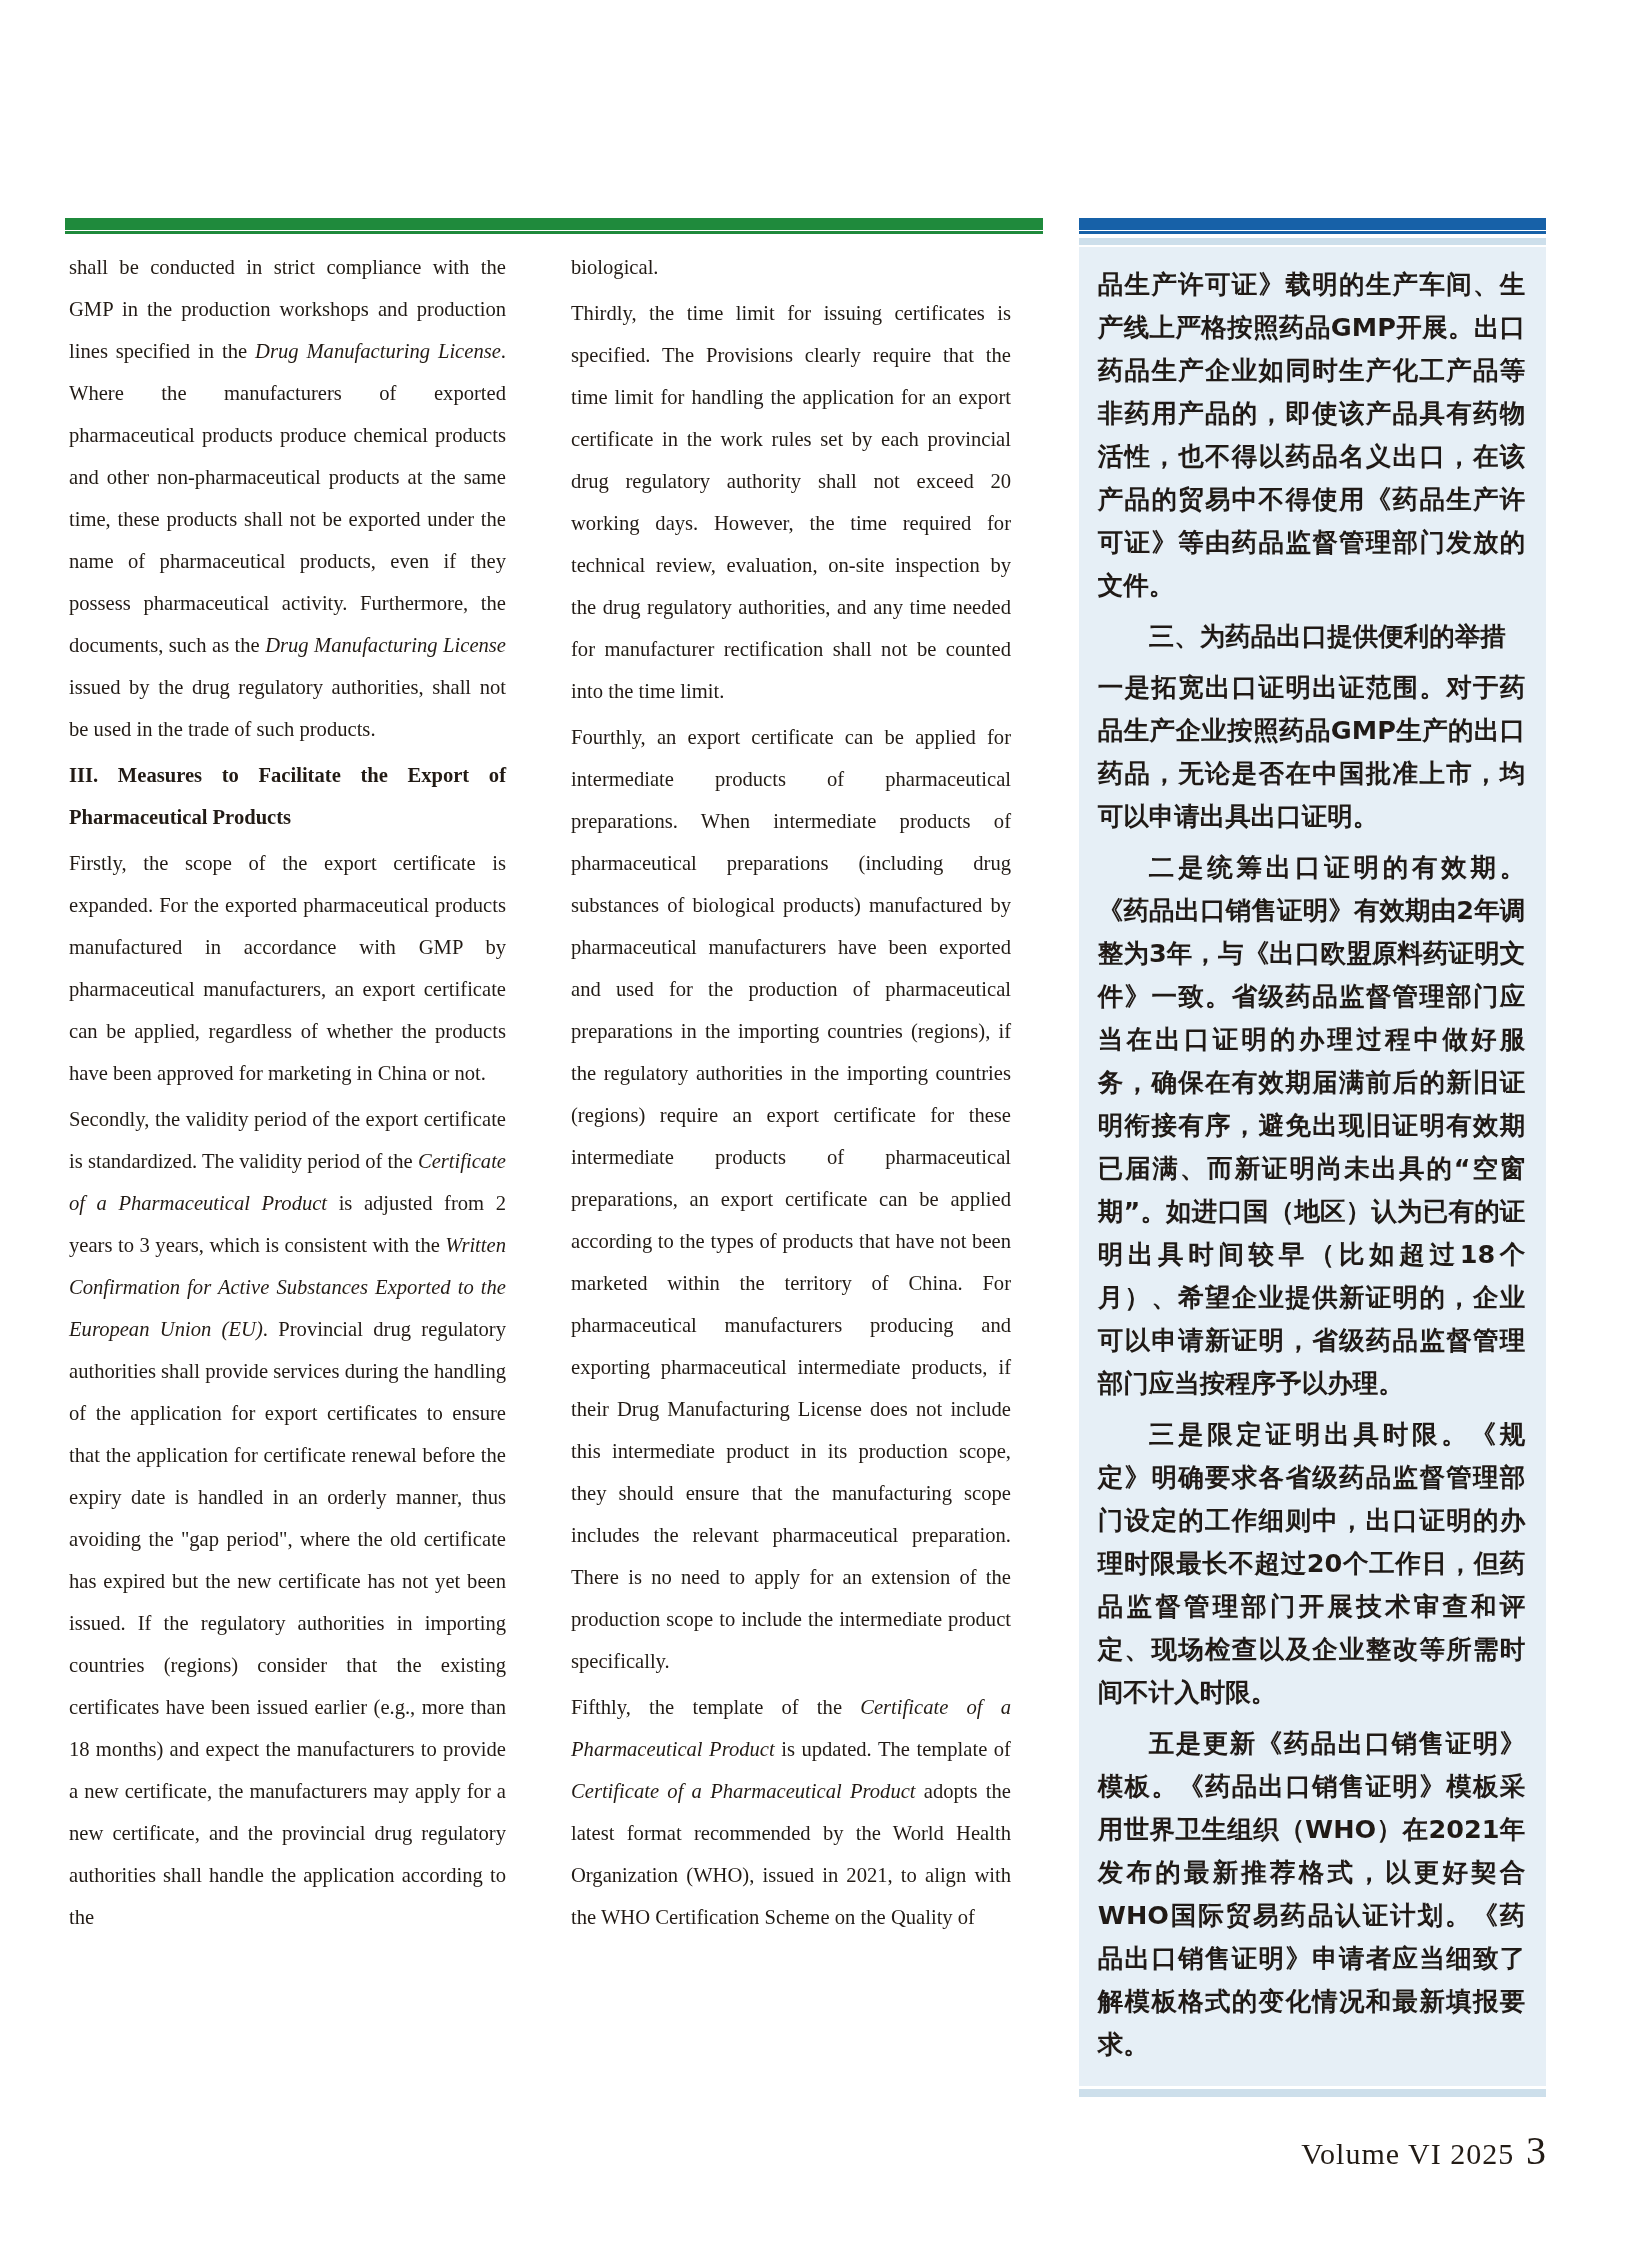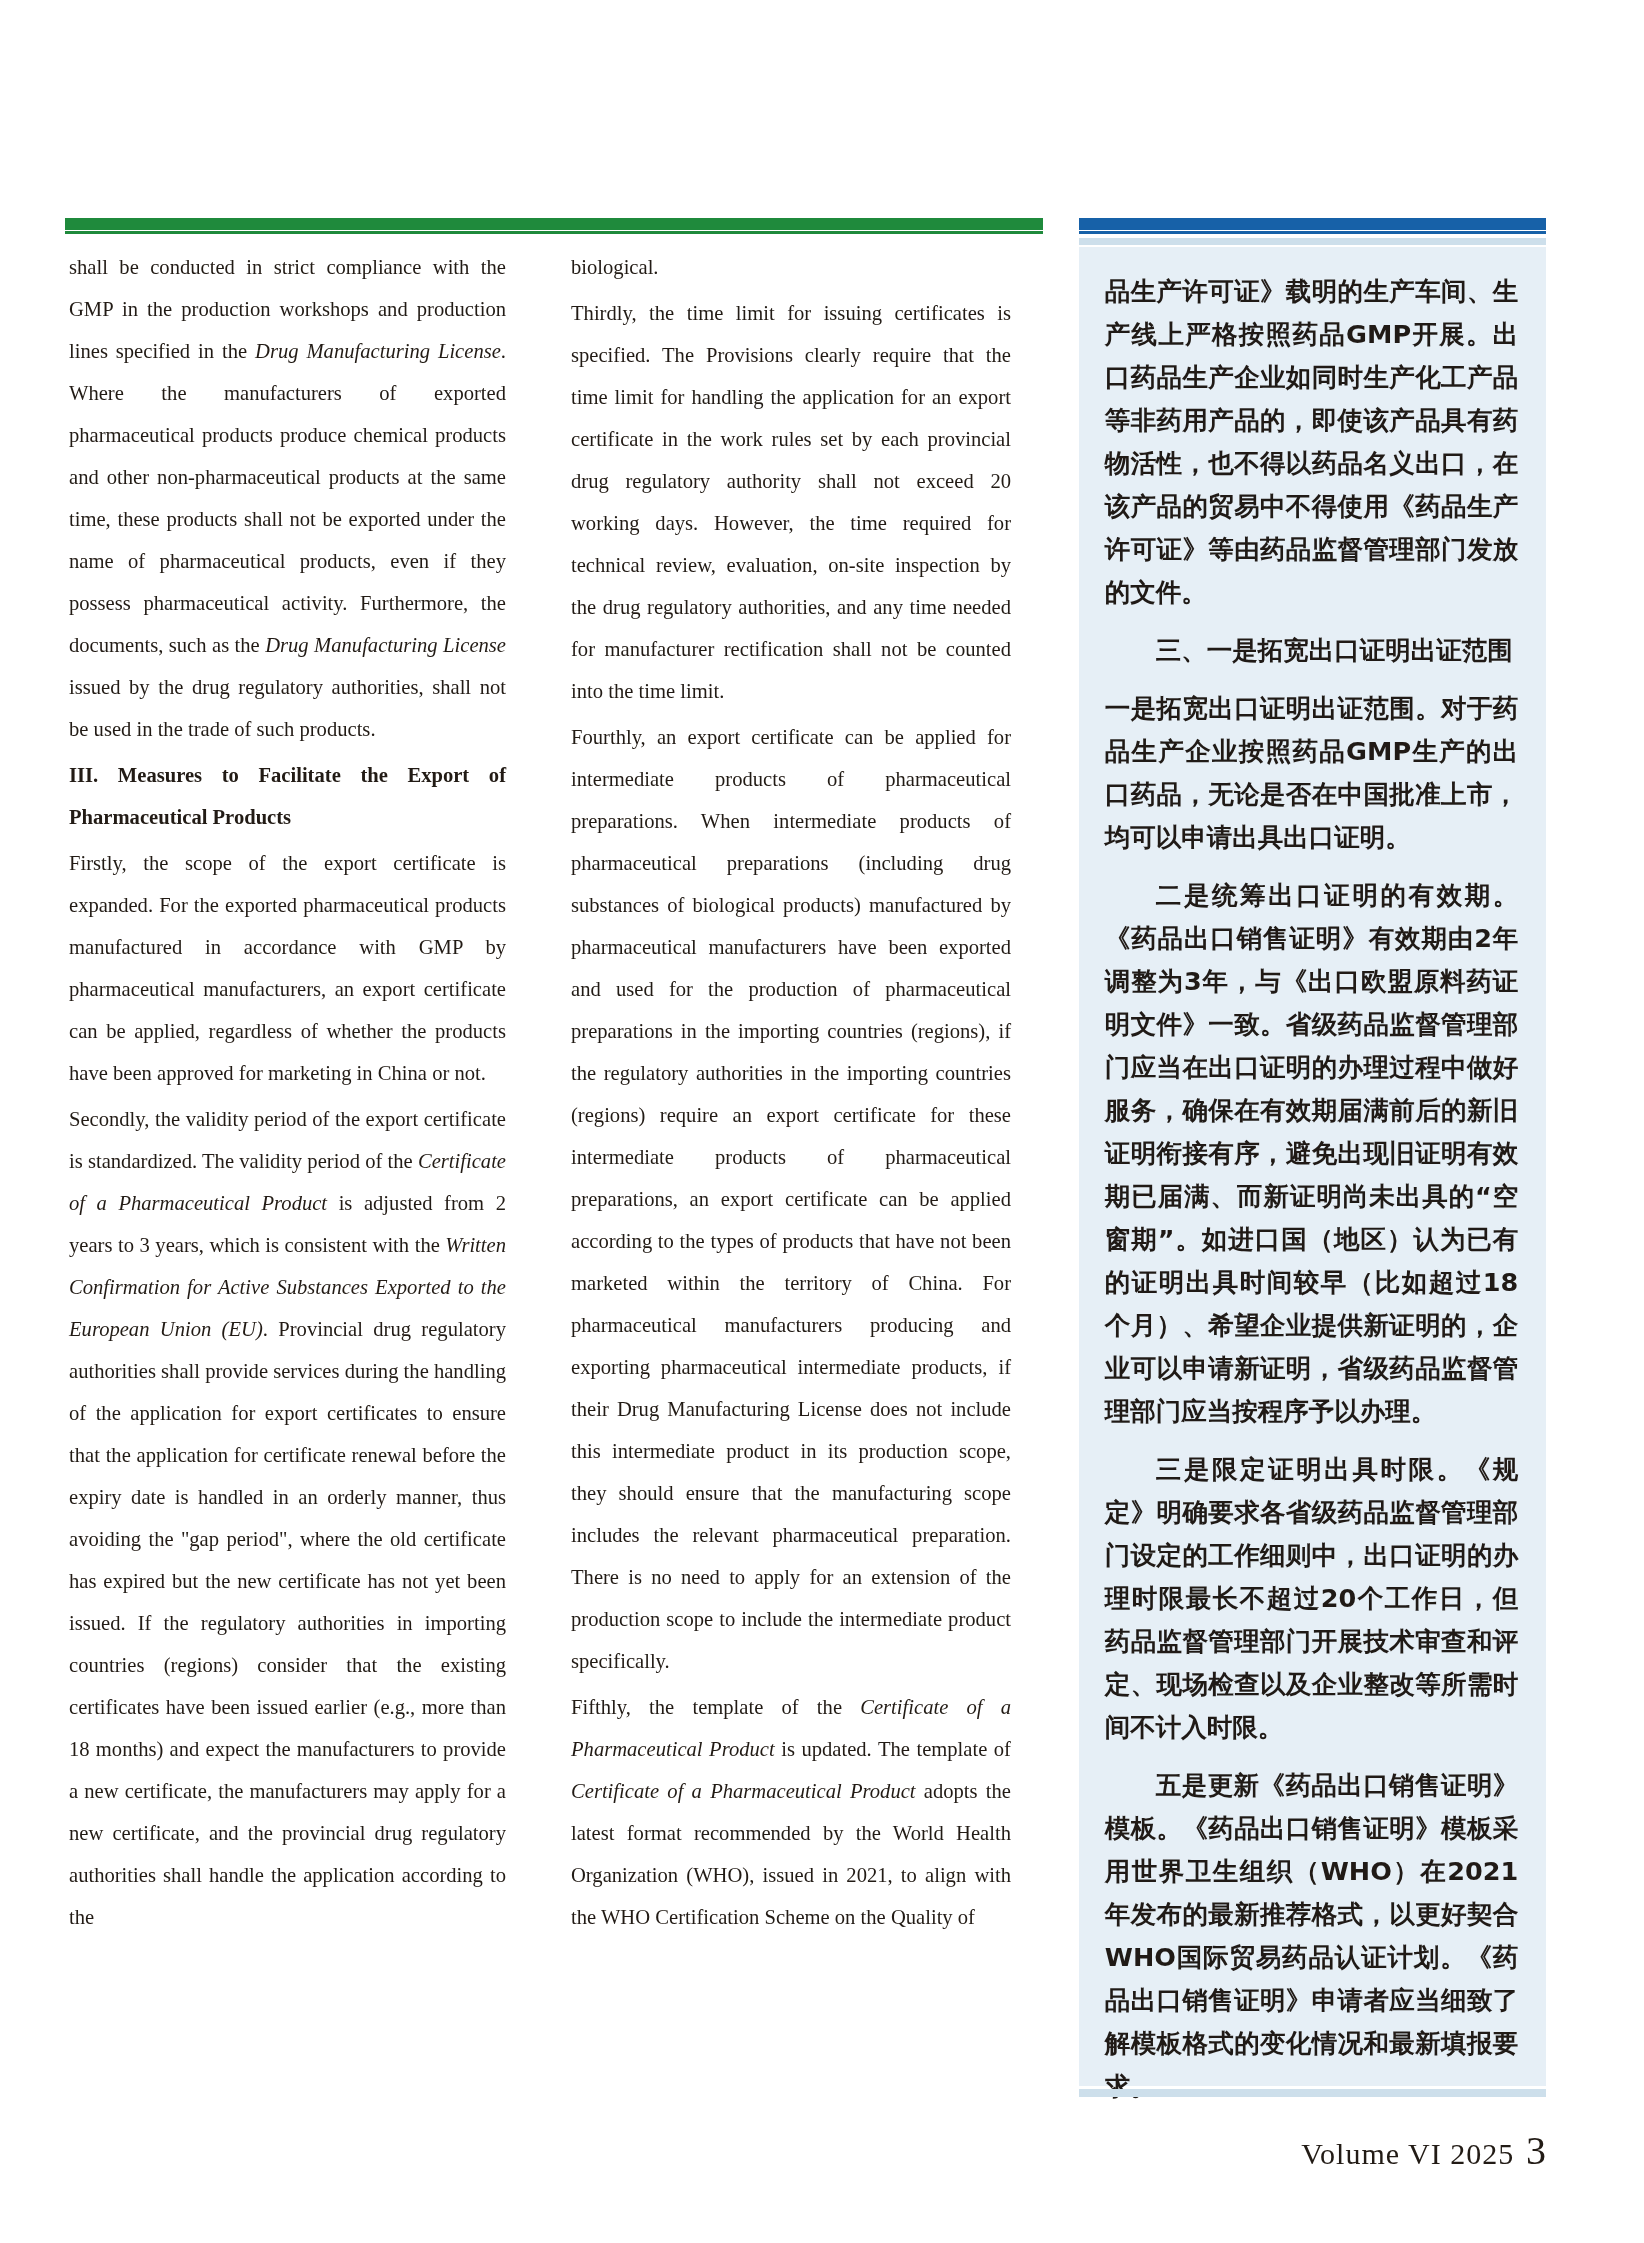--- a/index.html
+++ b/index.html
@@ -38,21 +38,21 @@
     text-justify:inter-word;
   }
   .col p.heading{font-weight:bold;}
   
   .cn{
     position:absolute;left:0;top:0;width:100%;
     box-sizing:border-box;
     padding:7.8px 12.7px 0 10.8px;
   }
   .cn p{
-    margin:15px;
+    margin:8px;
     font-family:"DejaVu Sans", sans-serif;
     font-size:25.5px;
     line-height:43px;
     font-weight:600;
     text-align:justify;
     text-justify:inter-ideograph;
     color:#201a16;
   }
   .cn p.indent{text-indent:2em;}
   .cn p.heading{font-weight:800;}
@@ -83,21 +83,21 @@
   <div class="thinrule green"></div>
 
   <div class="bar blue"></div>
   <div class="thinrule blue"></div>
 
   <div class="band top"></div>
 
   <div class="panel">
     <div class="cn">
         <p><span>品生产许可证》载明的生产车间、生产线上严格按照药品GMP开展。出口药品生产企业如同时生产化工产品等非药用产品的，即使该产品具有药物活性，也不得以药品名义出口，在该产品的贸易中不得使用《药品生产许可证》等由药品监督管理部门发放的文件。</span></p>
-        <p class="heading indent"><span class="bd">三、一是拓宽出口证明出证范围</span></p>
+        <p class="heading indent"><span class="bd">三、为药品出口提供便利的举措</span></p>
         <p><span>一是拓宽出口证明出证范围。对于药品生产企业按照药品GMP生产的出口药品，无论是否在中国批准上市，均可以申请出具出口证明。</span></p>
         <p class="indent"><span>二是统筹出口证明的有效期。《药品出口销售证明》有效期由2年调整为3年，与《出口欧盟原料药证明文件》一致。省级药品监督管理部门应当在出口证明的办理过程中做好服务，确保在有效期届满前后的新旧证明衔接有序，避免出现旧证明有效期已届满、而新证明尚未出具的“空窗期”。如进口国（地区）认为已有的证明出具时间较早（比如超过18个月）、希望企业提供新证明的，企业可以申请新证明，省级药品监督管理部门应当按程序予以办理。</span></p>
         <p class="indent"><span>三是限定证明出具时限。《规定》明确要求各省级药品监督管理部门设定的工作细则中，出口证明的办理时限最长不超过20个工作日，但药品监督管理部门开展技术审查和评定、现场检查以及企业整改等所需时间不计入时限。</span></p>
         <p class="indent"><span>五是更新《药品出口销售证明》模板。《药品出口销售证明》模板采用世界卫生组织（WHO）在2021年发布的最新推荐格式，以更好契合WHO国际贸易药品认证计划。《药品出口销售证明》申请者应当细致了解模板格式的变化情况和最新填报要求。</span></p>
       </div>
   </div>
 
   <div class="band bottom"></div>
 
   <div class="col left">

